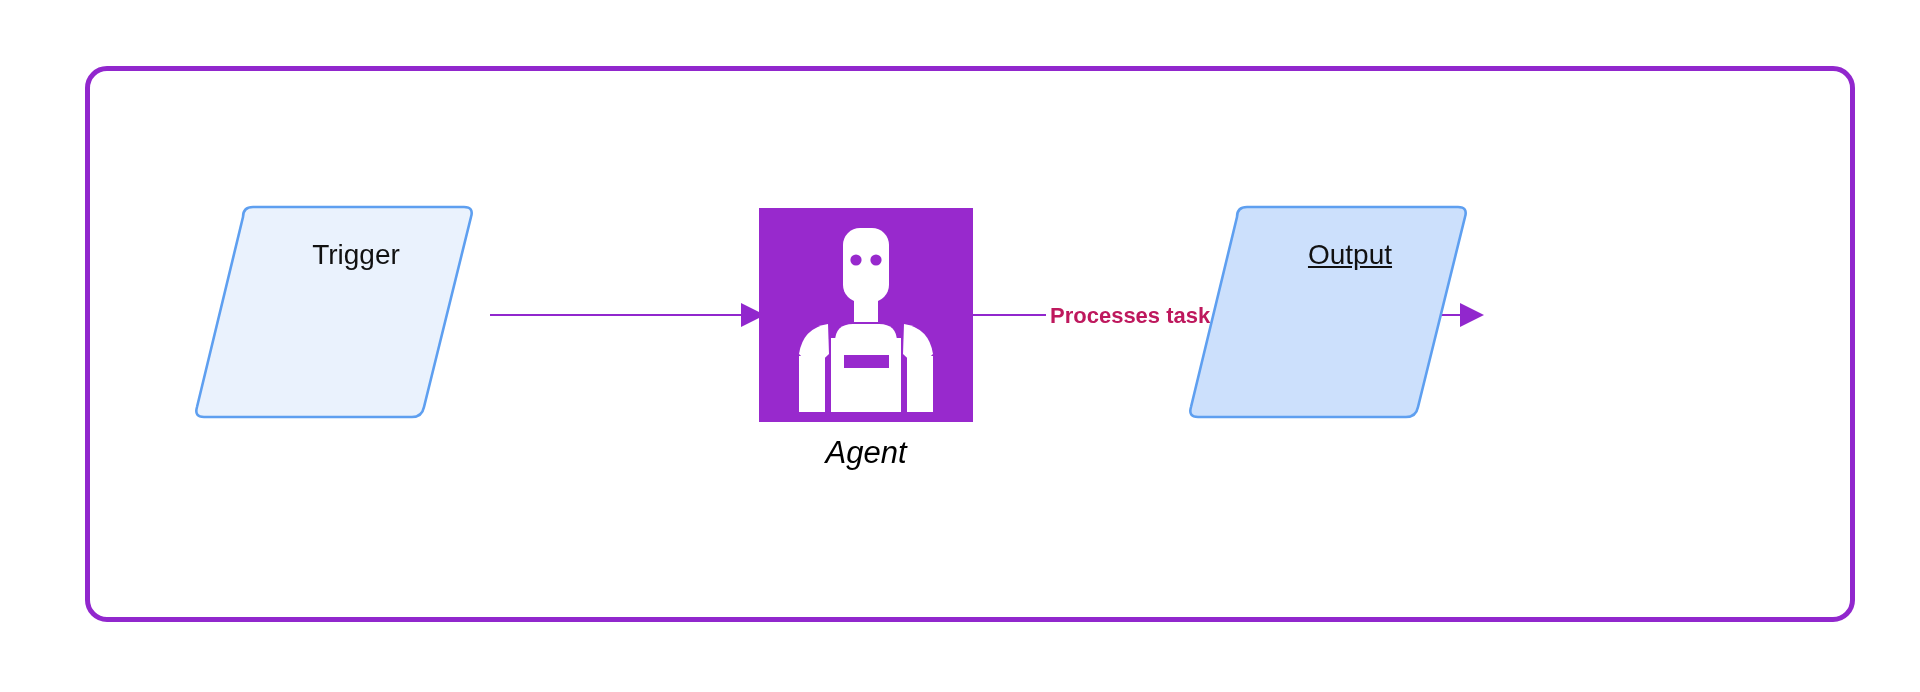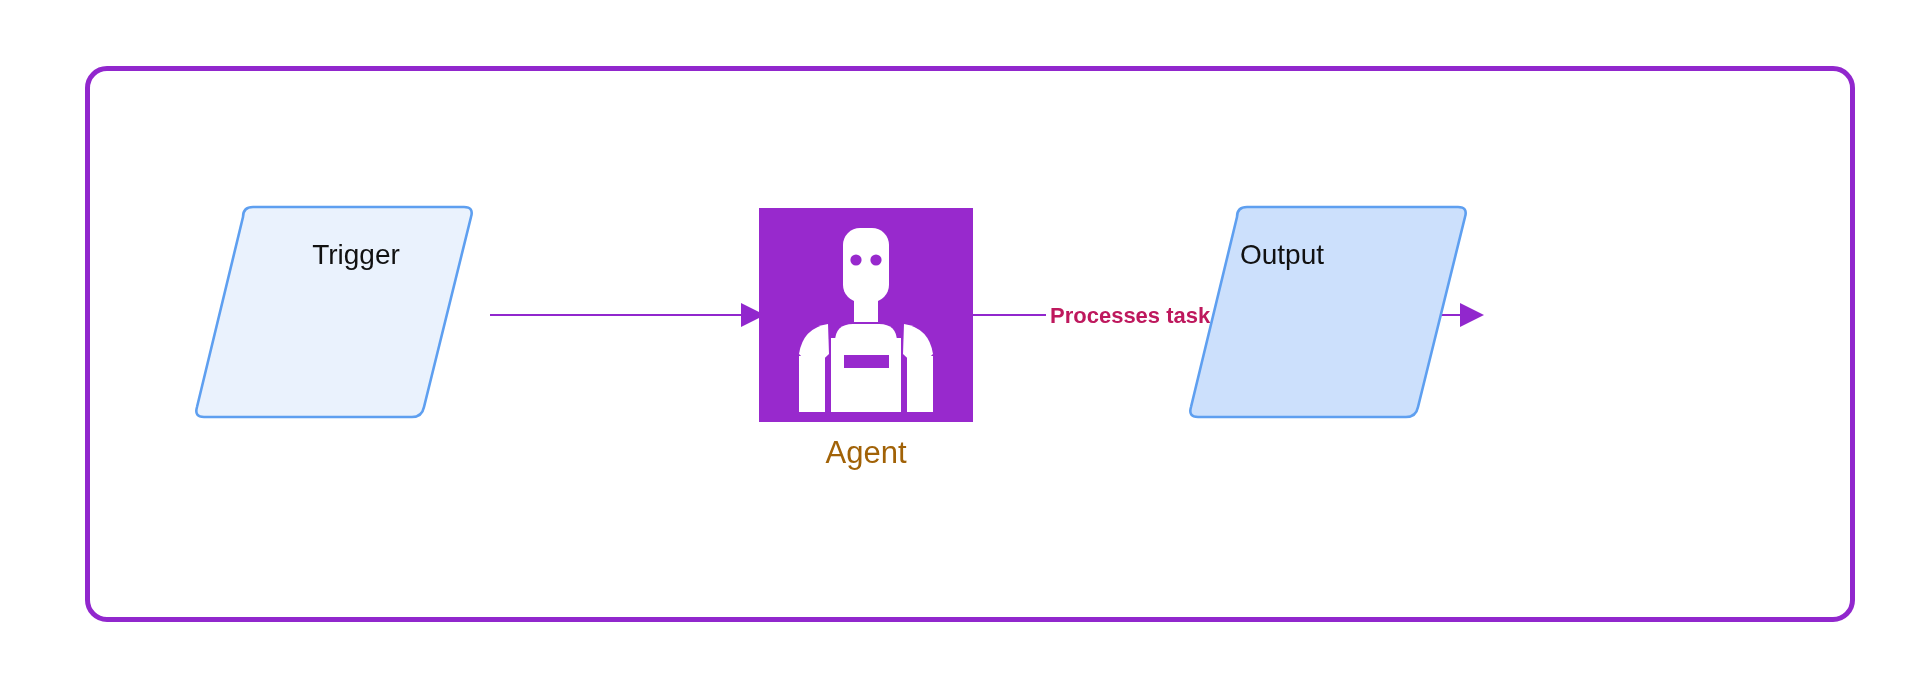--- a/index.html
+++ b/index.html
@@ -53,44 +53,45 @@
     line-height: 1;
   }
 
   #trigger-node { left: 186px; top: 195px; width: 340px; height: 240px; }
   #trigger-label {
     left: 186px; top: 240px; width: 340px;
     top: 241px;
   }
 
   #output-node { left: 1180px; top: 195px; width: 340px; height: 240px; }
-  #output-label { left: 1112px; top: 241px; width: 340px; }
+  #output-label { left: 1180px; top: 241px; width: 340px; text-decoration: underline; }
 
   
   .agent-node {
     position: absolute;
     left: 759px;
     top: 208px;
     width: 214px;
     height: 214px;
     background: #9829cd;
   }
   .agent-node svg { display: block; width: 214px; height: 214px; }
 
   .agent-caption {
     position: absolute;
     left: 679px;
     top: 437px;
     width: 374px;
     text-align: center;
     font-size: 31px;
-    color: #a16207;
+    color: #000000;
     font-family: "Liberation Sans", sans-serif;
     line-height: 1;
     white-space: nowrap;
+    font-style: italic;
   }
 
   
   .edge-layer {
     position: absolute;
     left: 0; top: 0;
     width: 1920px; height: 692px;
     pointer-events: none;
   }
   .edge-path {

